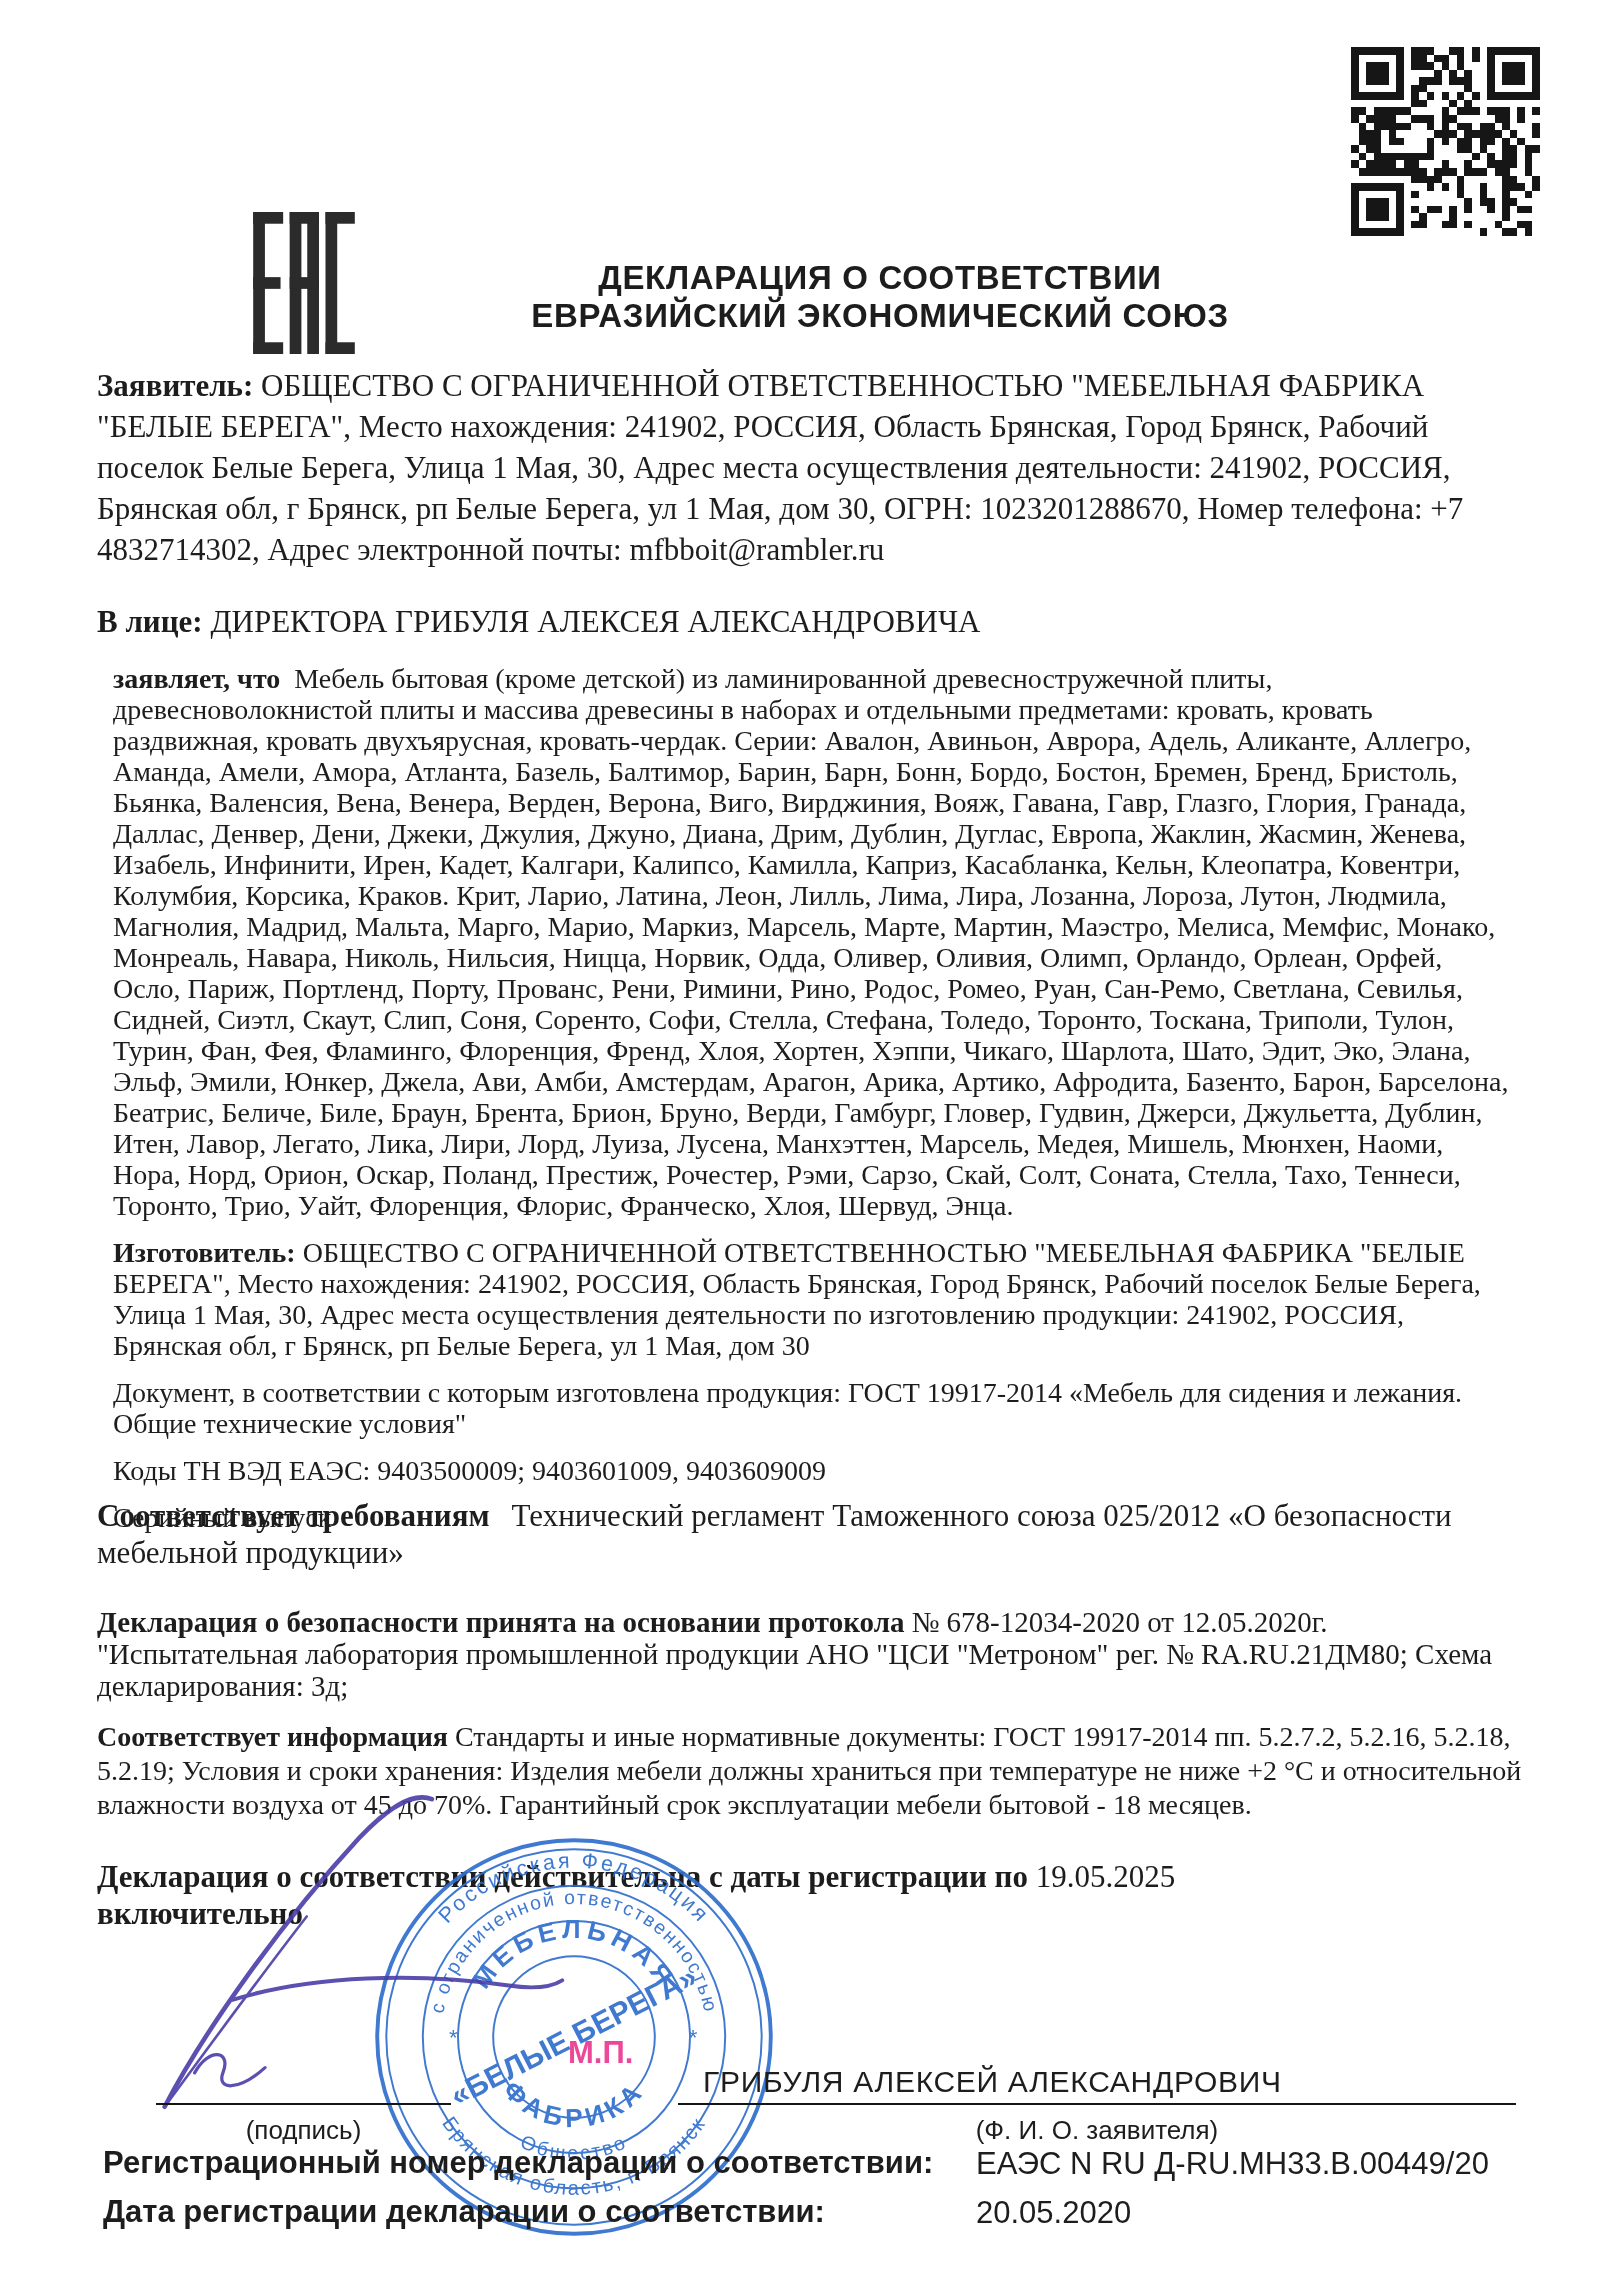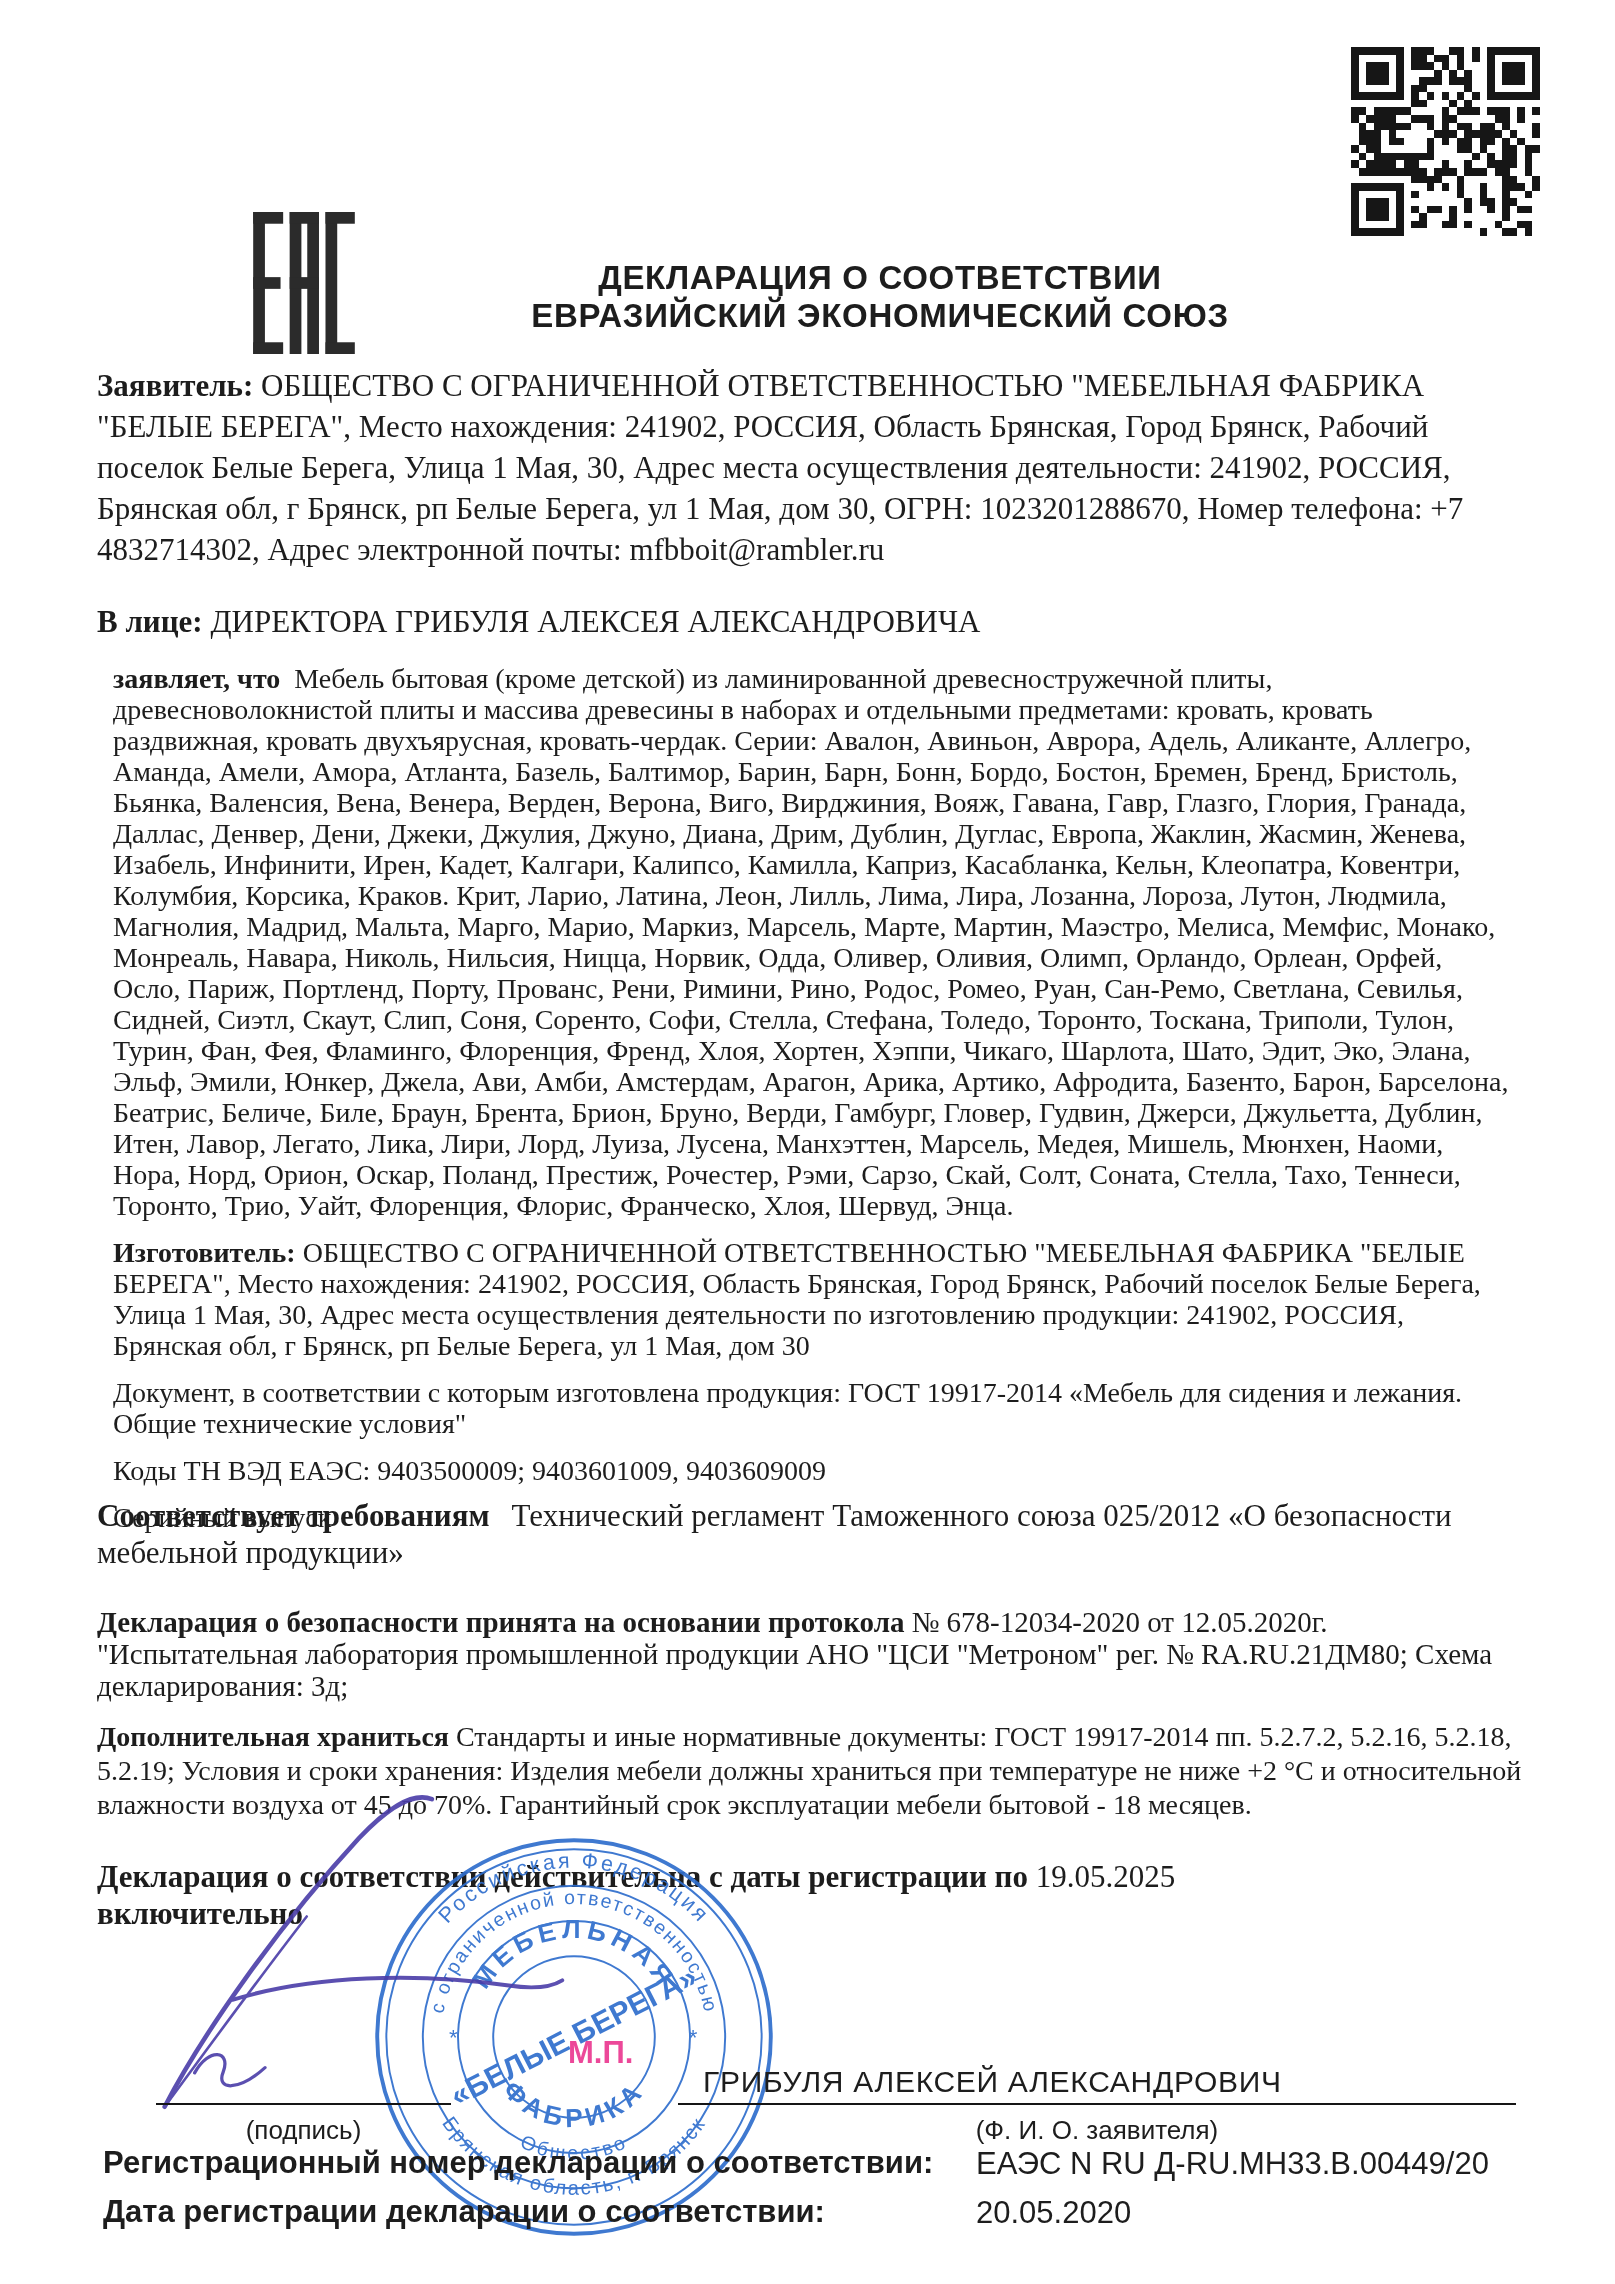--- a/index.html
+++ b/index.html
@@ -414,21 +414,21 @@
   <span class="lbl">Соответствует требованиям</span>
   <span>Технический регламент Таможенного союза 025/2012 «О безопасности мебельной продукции»</span>
 </div>
 
 <div id="p-basis" class="abs col">
   <span class="lbl">Декларация о безопасности принята на основании протокола</span>
   <span>№ 678-12034-2020 от 12.05.2020г.  "Испытательная лаборатория промышленной продукции АНО "ЦСИ "Метроном" рег. № RA.RU.21ДМ80; Схема декларирования: 3д;</span>
 </div>
 
 <div id="p-additional" class="abs col">
-  <span class="lbl">Дополнительная храниться</span>
+  <span class="lbl">Соответствует информация</span>
   <span>Стандарты и иные нормативные документы: ГОСТ 19917-2014 пп. 5.2.7.2, 5.2.16, 5.2.18, 5.2.19; Условия и сроки хранения: Изделия мебели должны храниться при температуре не ниже +2 °С и относительной влажности воздуха от 45 до 70%. Гарантийный срок эксплуатации мебели бытовой - 18 месяцев.</span>
 </div>
 
 <div id="p-validity" class="abs col">
   <span class="lbl">Декларация о соответствии действительна с даты регистрации по</span>
   <span>19.05.2025</span><br>
   <span class="lbl">включительно</span>
 </div>
 
 <svg id="stamp" class="abs" viewBox="0 0 620 620">

